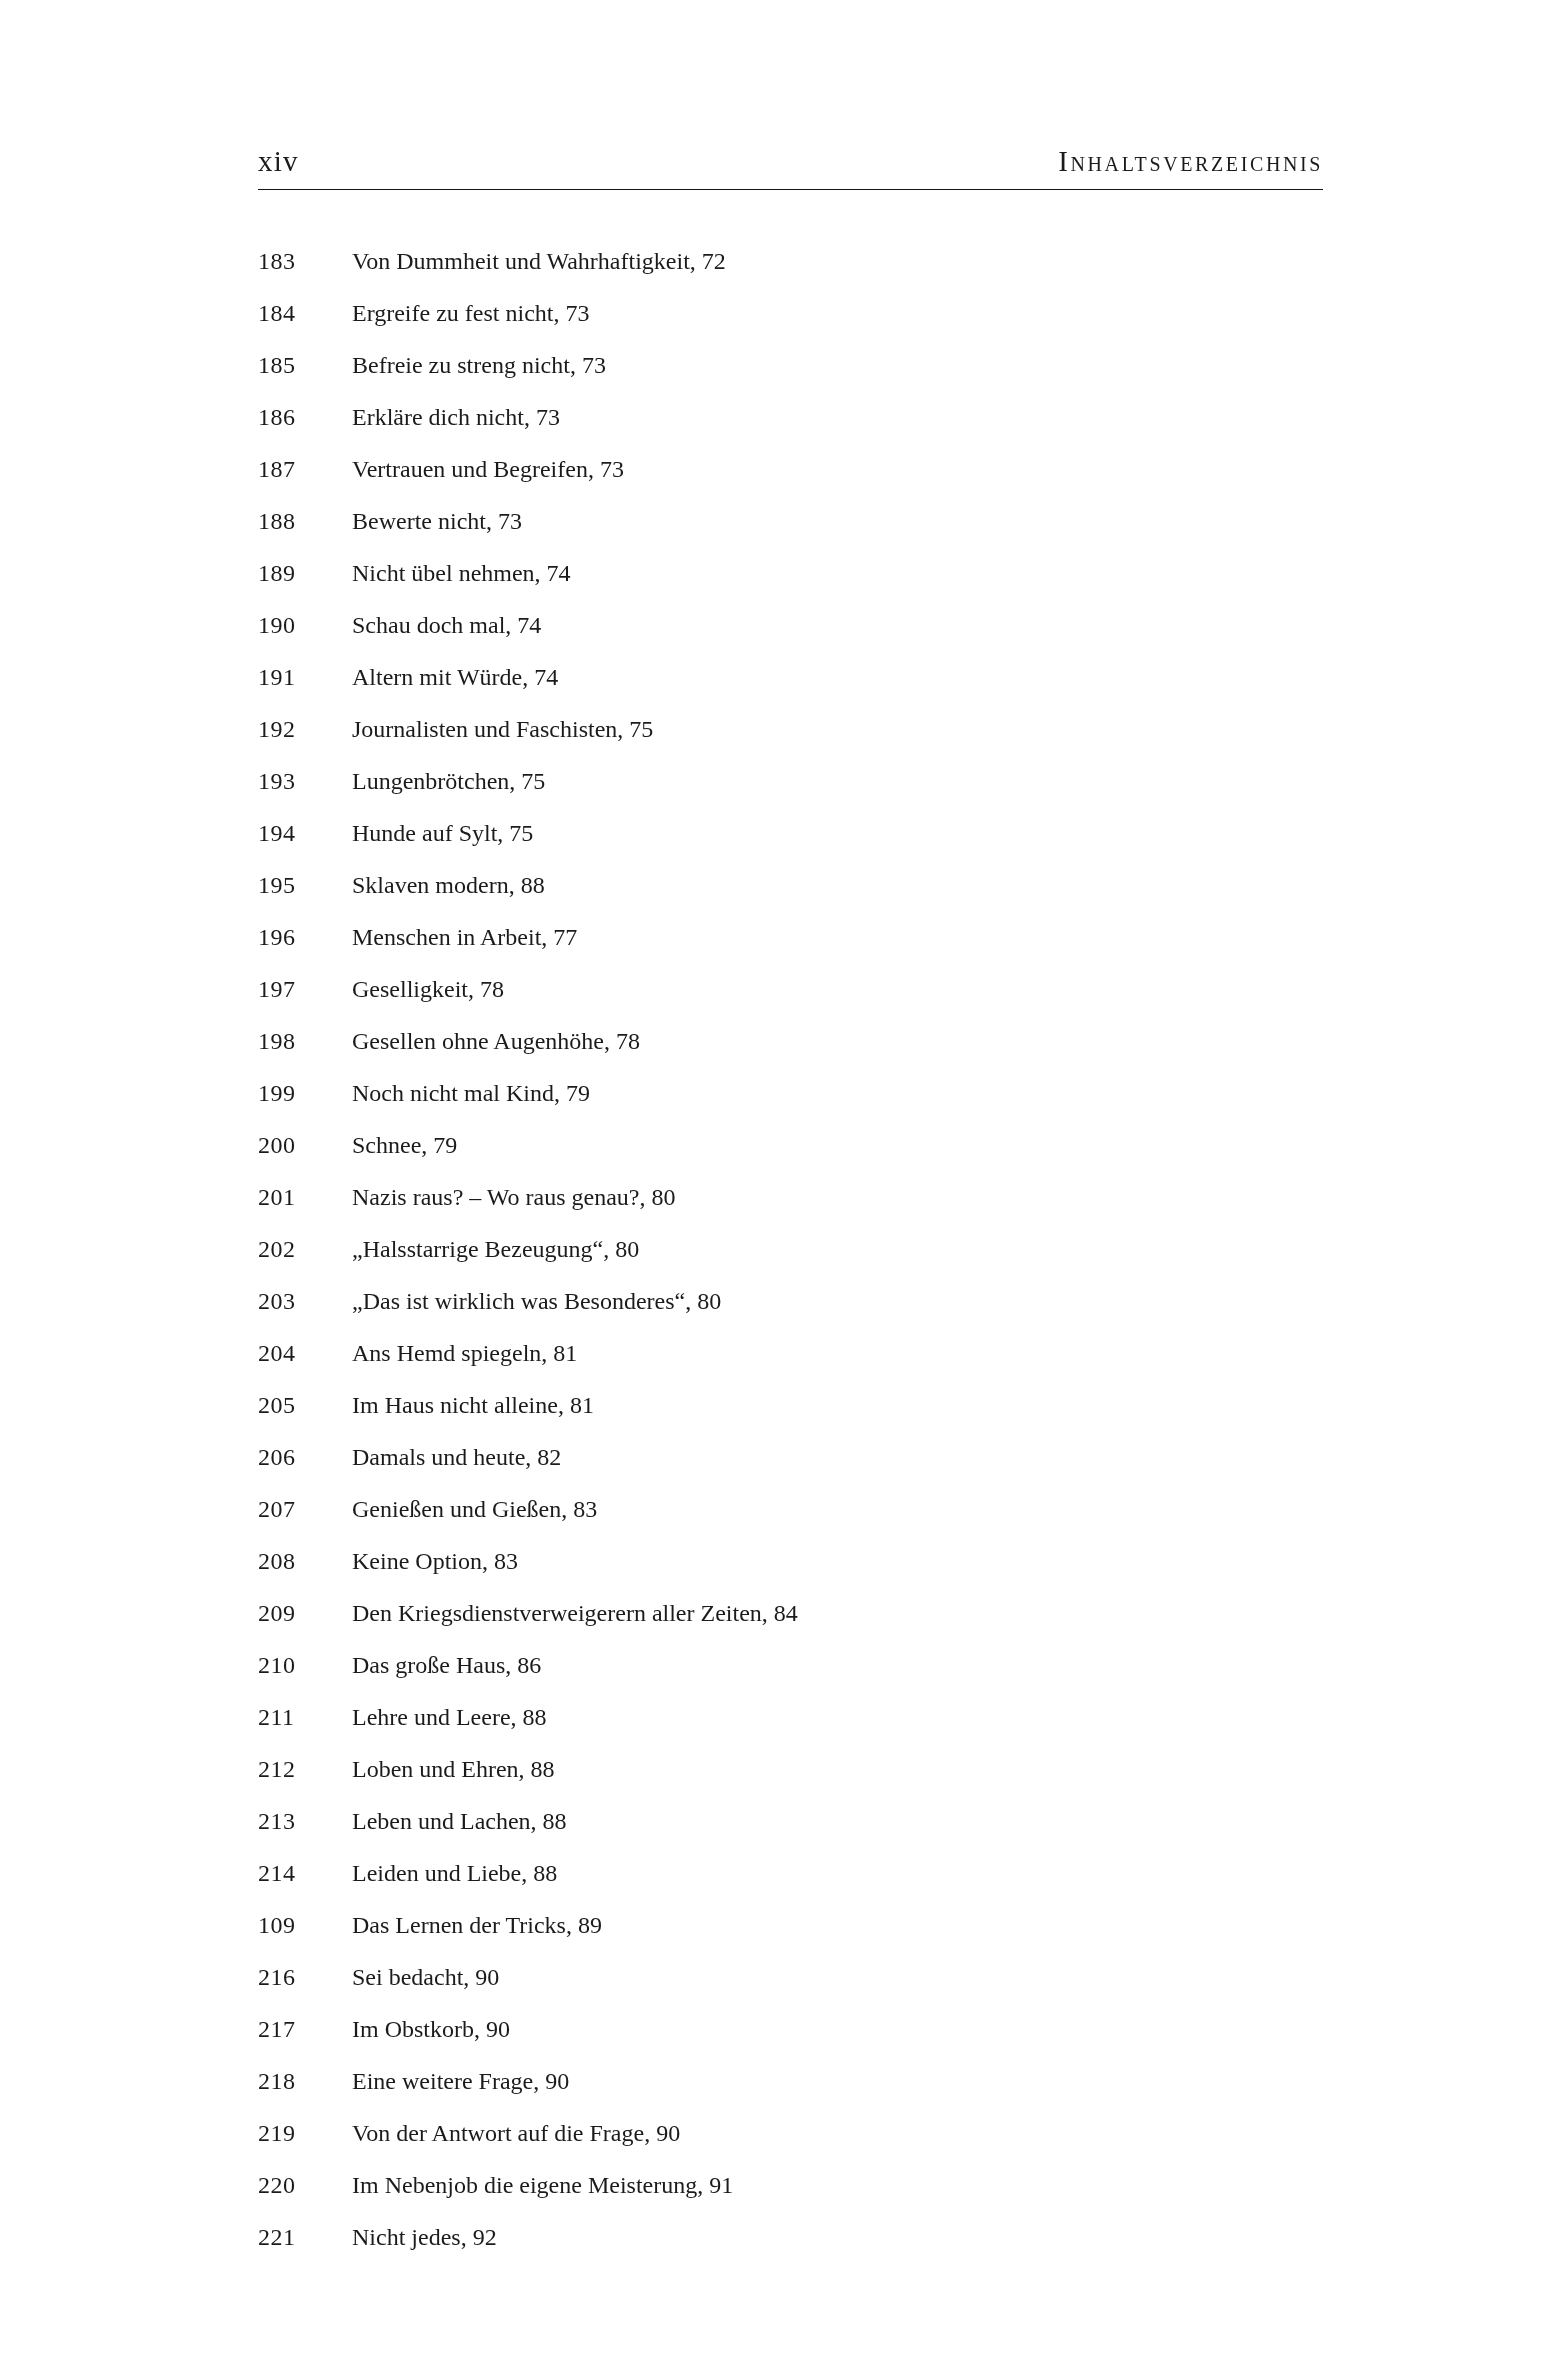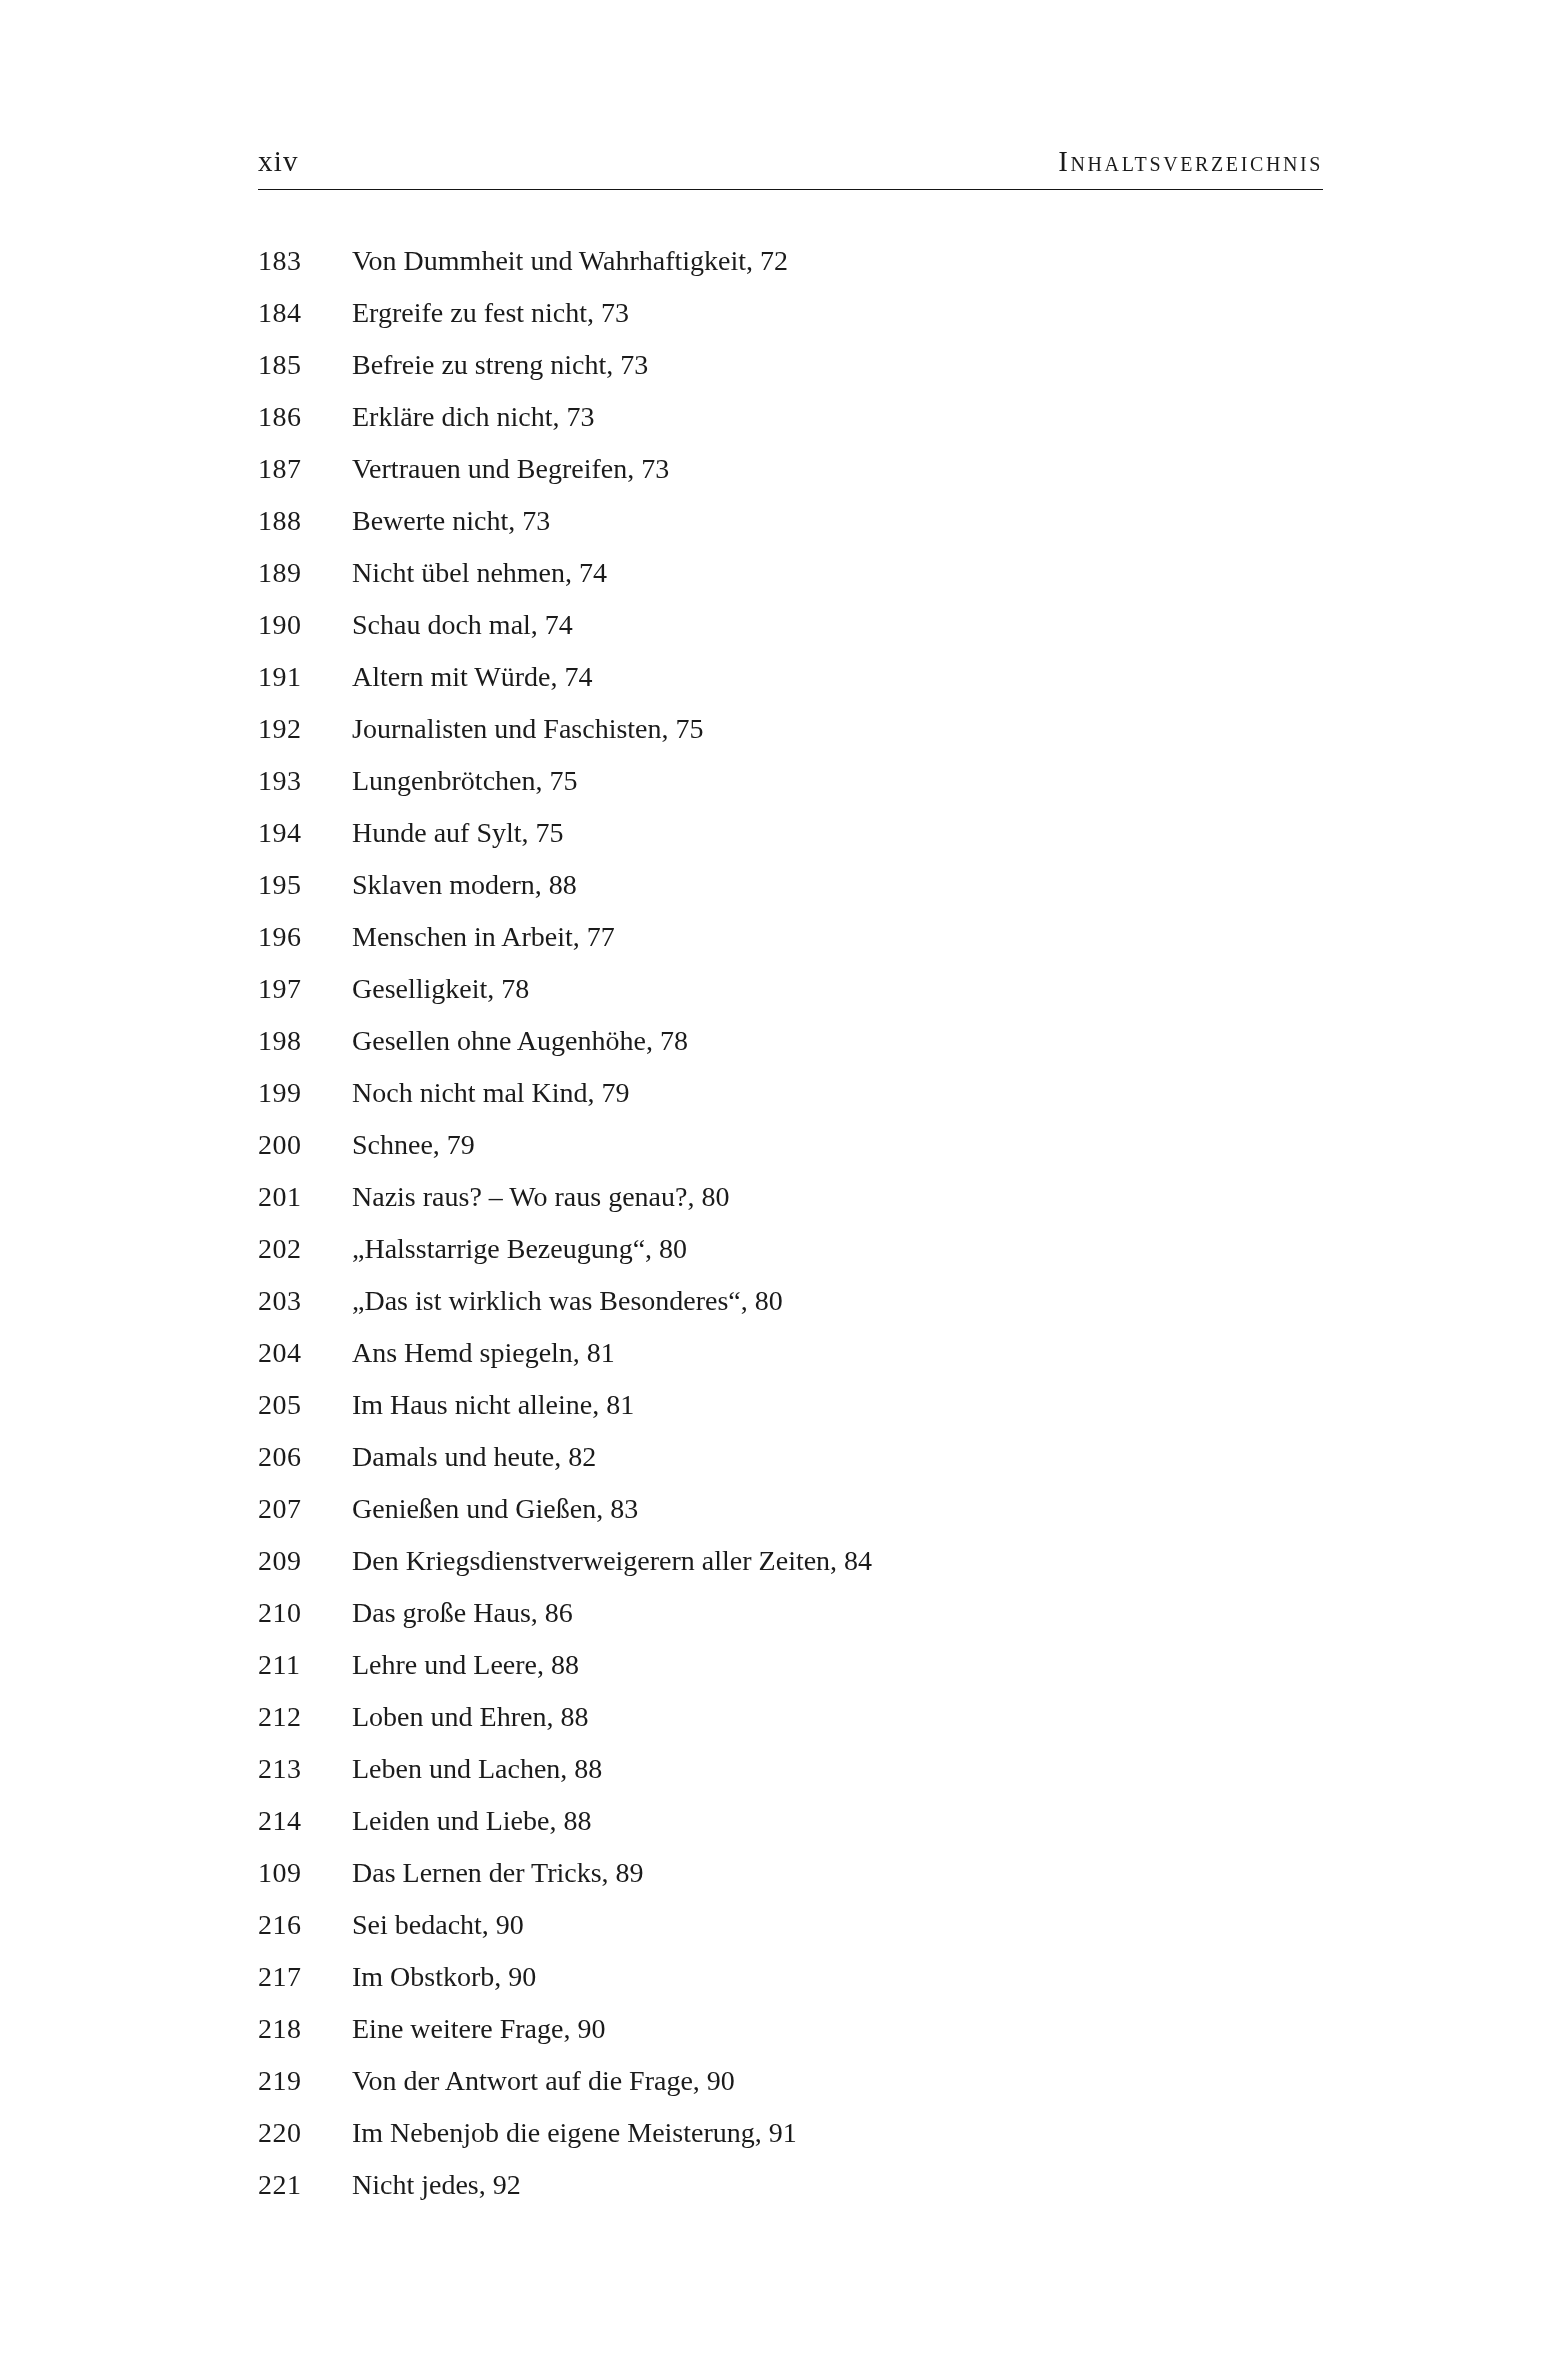--- a/index.html
+++ b/index.html
@@ -48,21 +48,21 @@
 
   .toc {
     margin-top: 45px;
   }
 
   .toc-row {
     display: flex;
     align-items: baseline;
     height: 52px;
     line-height: 52px;
-    font-size: 28px;
+    font-size: 24px;
   }
 
   .toc-num {
     flex: 0 0 94px;
     width: 94px;
     letter-spacing: 0.02em;
   }
 
   .toc-title {
     flex: 1;
@@ -175,20 +175,24 @@
         </div>
         <div class="toc-row">
           <span class="toc-num">206</span>
           <span class="toc-title">Damals und heute, 82</span>
         </div>
         <div class="toc-row">
           <span class="toc-num">207</span>
           <span class="toc-title">Genießen und Gießen, 83</span>
         </div>
         <div class="toc-row">
+          <span class="toc-num">208</span>
+          <span class="toc-title">Keine Option, 83</span>
+        </div>
+        <div class="toc-row">
           <span class="toc-num">209</span>
           <span class="toc-title">Den Kriegsdienstverweigerern aller Zeiten, 84</span>
         </div>
         <div class="toc-row">
           <span class="toc-num">210</span>
           <span class="toc-title">Das große Haus, 86</span>
         </div>
         <div class="toc-row">
           <span class="toc-num">211</span>
           <span class="toc-title">Lehre und Leere, 88</span>

